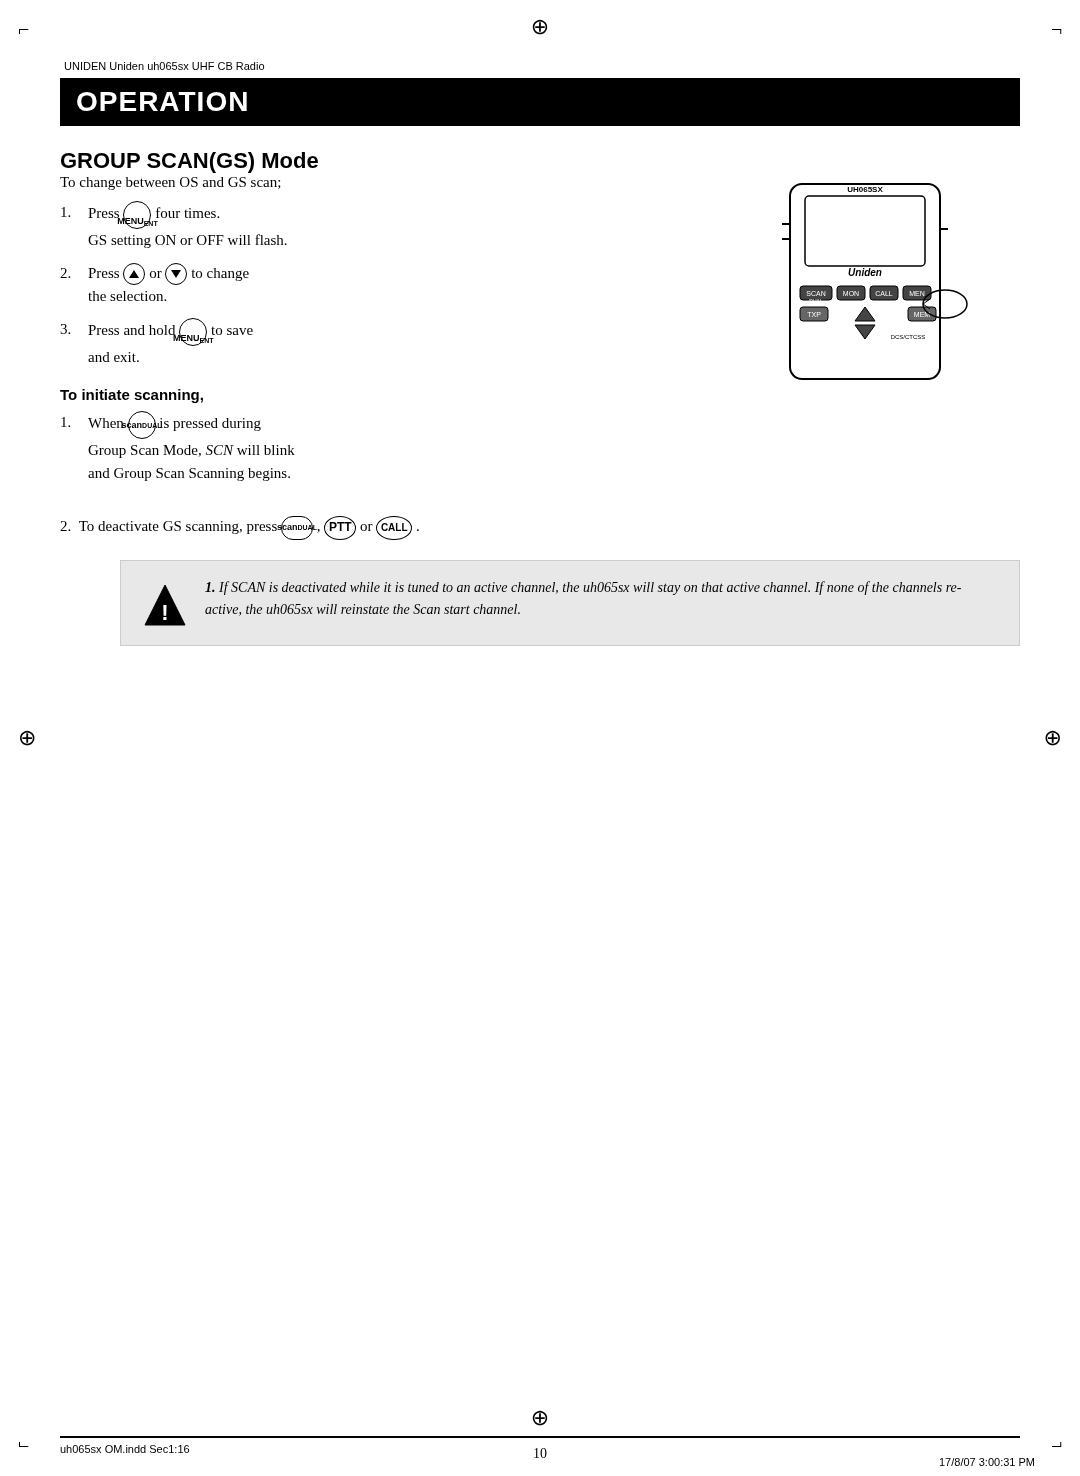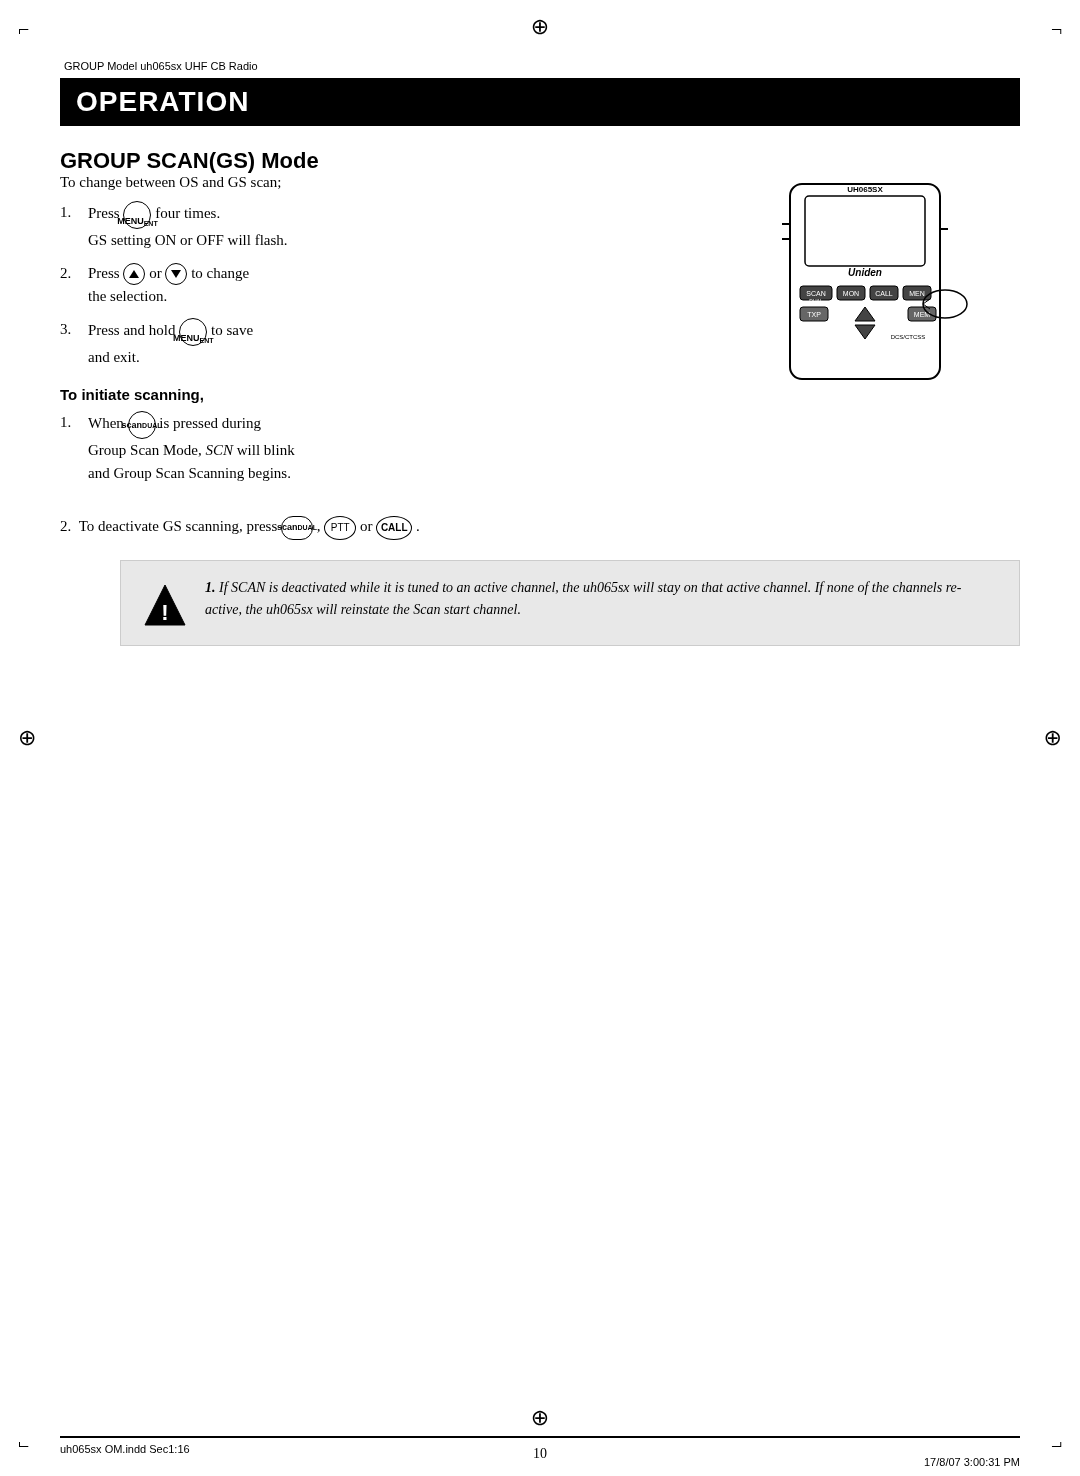--- a/index.html
+++ b/index.html
@@ -274,41 +274,41 @@
     .footer-left {
       position: absolute;
       bottom: 21px;
       left: 60px;
       font-size: 11px;
       font-family: Arial, sans-serif;
     }
     .footer-right {
       position: absolute;
       bottom: 8px;
-      right: 60px;
+      right: 45px;
       font-size: 11px;
       font-family: Arial, sans-serif;
     }
   </style>
 </head>
 <body>
 
 <span class="reg-mark reg-tl">⌐</span>
 <span class="reg-mark reg-tr" style="transform: scaleX(-1); display:inline-block;">⌐</span>
 <span class="reg-mark reg-bl" style="transform: scaleY(-1); display:inline-block;">⌐</span>
 <span class="reg-mark reg-br" style="transform: scale(-1); display:inline-block;">⌐</span>
 
 <span class="compass-top">⊕</span>
 <span class="compass-bottom">⊕</span>
 <span class="compass-left">⊕</span>
 <span class="compass-right">⊕</span>
 
 <div class="page-content">
 
-  <div class="top-label">GROUP Model uh065sx UHF CB Radio</div>
+  <div class="top-label">UNIDEN Uniden uh065sx UHF CB Radio</div>
 
   <div class="operation-bar">OPERATION</div>
 
   <div class="section-heading">GROUP SCAN(GS) Mode</div>
 
   <div class="main-columns">
 
     <div class="left-col">
       <div class="intro-text">To change between OS and GS scan;</div>
 
@@ -414,21 +414,21 @@
   </div>
 
   <div class="deactivate-line">
     <span style="margin-right:4px;">2.</span>
     <span>To deactivate GS scanning, press</span>
     <span class="btn-icon scan-btn" style="font-size:9px;font-family:Arial;font-weight:bold;width:32px;height:24px;border-radius:12px;">
         <span>scan</span>
         <span class="btn-sub">DUAL</span>
       </span>
     ,
-    <span class="btn-icon" style="border-radius:50%;width:32px;height:24px;font-size:10px;font-family:Arial;font-weight:normal;">PTT</span>
+    <span class="btn-icon" style="border-radius:50%;width:32px;height:24px;font-size:12px;font-family:Arial;font-weight:bold;">PTT</span>
     <span> or </span>
     <span class="btn-icon" style="border-radius:50%;width:36px;height:24px;font-size:10px;font-family:Arial;font-weight:bold;">CALL</span>
     .
   </div>
 
   <div class="warning-box">
 
     <svg class="warning-icon" viewBox="0 0 48 48" xmlns="http://www.w3.org/2000/svg">
       <polygon points="24,4 44,44 4,44" fill="#000" stroke="#000" stroke-width="1"></polygon>
       <text x="24" y="39" text-anchor="middle" font-size="22" font-family="Arial" font-weight="bold" fill="#fff">!</text>

